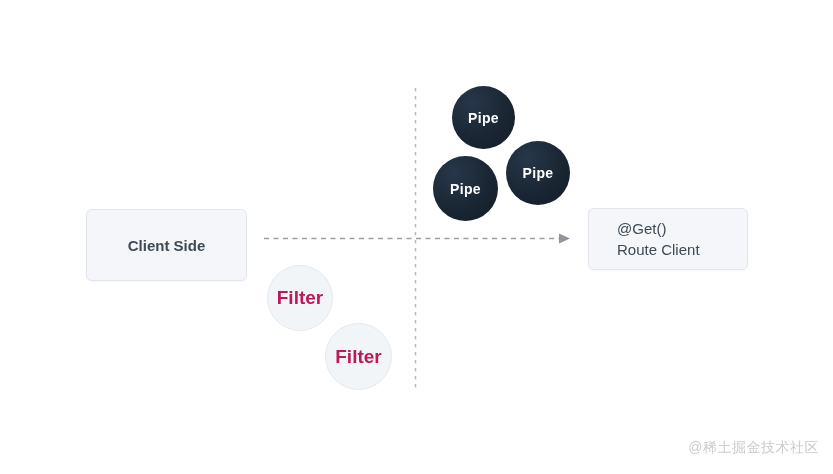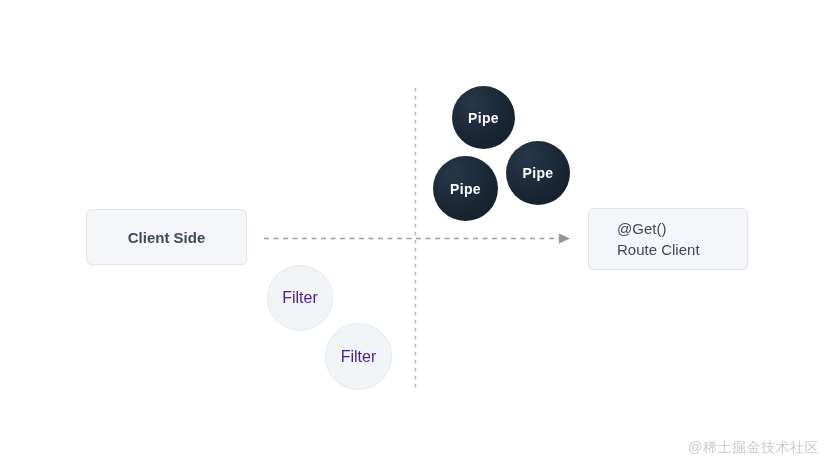--- a/index.html
+++ b/index.html
@@ -30,21 +30,21 @@
     box-shadow: 0 1px 2px rgba(40,50,70,0.04);
     color: #3f4a57;
     font-size: 15px;
     font-weight: 600;
     display: flex;
     align-items: center;
     justify-content: center;
   }
   .client-box {
     left: 86px; top: 209px;
-    width: 161px; height: 56px;
+    width: 161px; height: 72px;
   }
   .route-box {
     left: 588px; top: 208px;
     width: 160px; height: 62px;
     justify-content: flex-start;
     padding-left: 28px;
     font-weight: 500;
   }
   .route-lines {
     line-height: 21px;
@@ -64,23 +64,23 @@
     font-size: 14px;
     font-weight: 600;
     letter-spacing: 0.3px;
   }
   .pipe-top   { left: 452px; top: 86px;  width: 63px; height: 63px; }
   .pipe-left  { left: 433px; top: 156px; width: 65px; height: 65px; }
   .pipe-right { left: 506px; top: 141px; width: 64px; height: 64px; }
   .filter {
     background: #f2f5f8;
     border: 1px solid #e5e9ed;
-    color: #4c1d95;
-    font-size: 16px;
-    font-weight: 400;
+    color: #be185d;
+    font-size: 19px;
+    font-weight: 700;
   }
   .filter-1 { left: 267px; top: 265px; width: 66px; height: 66px; }
   .filter-2 { left: 325px; top: 323px; width: 67px; height: 67px; }
   .watermark {
     position: absolute;
     right: 14px;
     top: 439px;
     font-size: 14px;
     color: #cbcbcb;
     letter-spacing: 0.5px;

